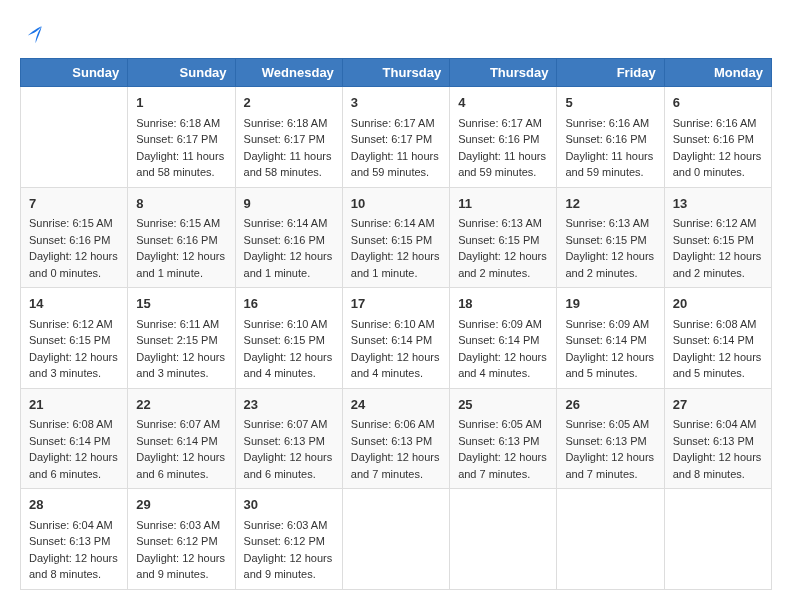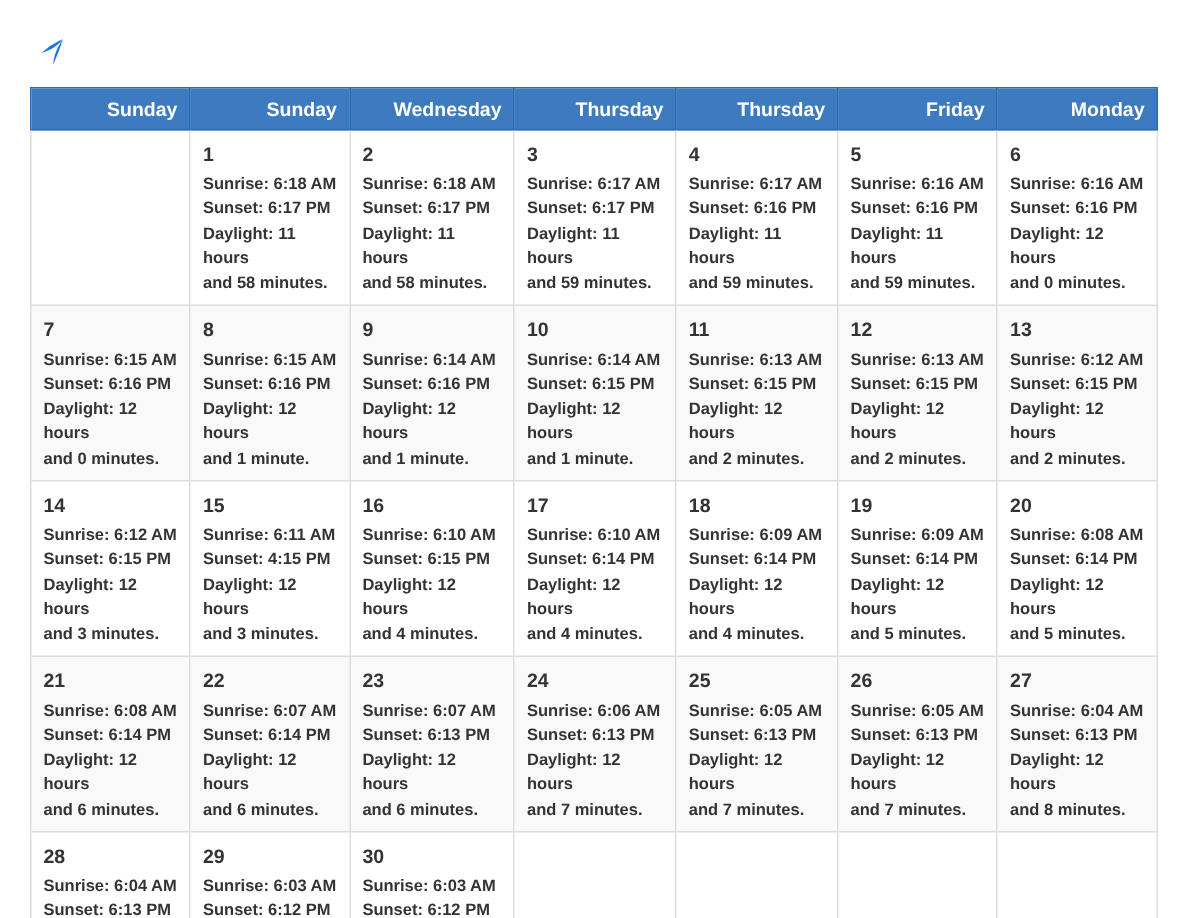--- a/index.html
+++ b/index.html
@@ -71,21 +71,21 @@
       line-height: 1.5;
     }
     tbody tr:nth-child(odd) { background: #fff; }
     tbody tr:nth-child(even) { background: #f9f9f9; }
     .day-number {
       font-size: 13px;
       font-weight: bold;
       display: block;
       margin-bottom: 2px;
     }
-    .cell-content { white-space: pre-line; font-weight: bold; }
+    .cell-content { white-space: pre-line; }
   </style>
 </head>
 <body>
 
 <div class="header">
   <div class="logo">
     <svg class="logo-bird" viewBox="0 0 36 36">
       <path d="M28 8 C28 8 18 12 10 20 C14 18 22 16 28 8Z" fill="#1a73e8"></path>
       <path d="M28 8 C24 14 20 22 20 30 C22 24 26 16 28 8Z" fill="#1a73e8"></path>
     </svg>
@@ -168,21 +168,21 @@
 Sunset: 6:15 PM
 Daylight: 12 hours
 and 2 minutes.</span></td>
       </tr>
       <tr>
         <td><span class="day-number">14</span><span class="cell-content">Sunrise: 6:12 AM
 Sunset: 6:15 PM
 Daylight: 12 hours
 and 3 minutes.</span></td>
         <td><span class="day-number">15</span><span class="cell-content">Sunrise: 6:11 AM
-Sunset: 4:15 PM
+Sunset: 2:15 PM
 Daylight: 12 hours
 and 3 minutes.</span></td>
         <td><span class="day-number">16</span><span class="cell-content">Sunrise: 6:10 AM
 Sunset: 6:15 PM
 Daylight: 12 hours
 and 4 minutes.</span></td>
         <td><span class="day-number">17</span><span class="cell-content">Sunrise: 6:10 AM
 Sunset: 6:14 PM
 Daylight: 12 hours
 and 4 minutes.</span></td>

